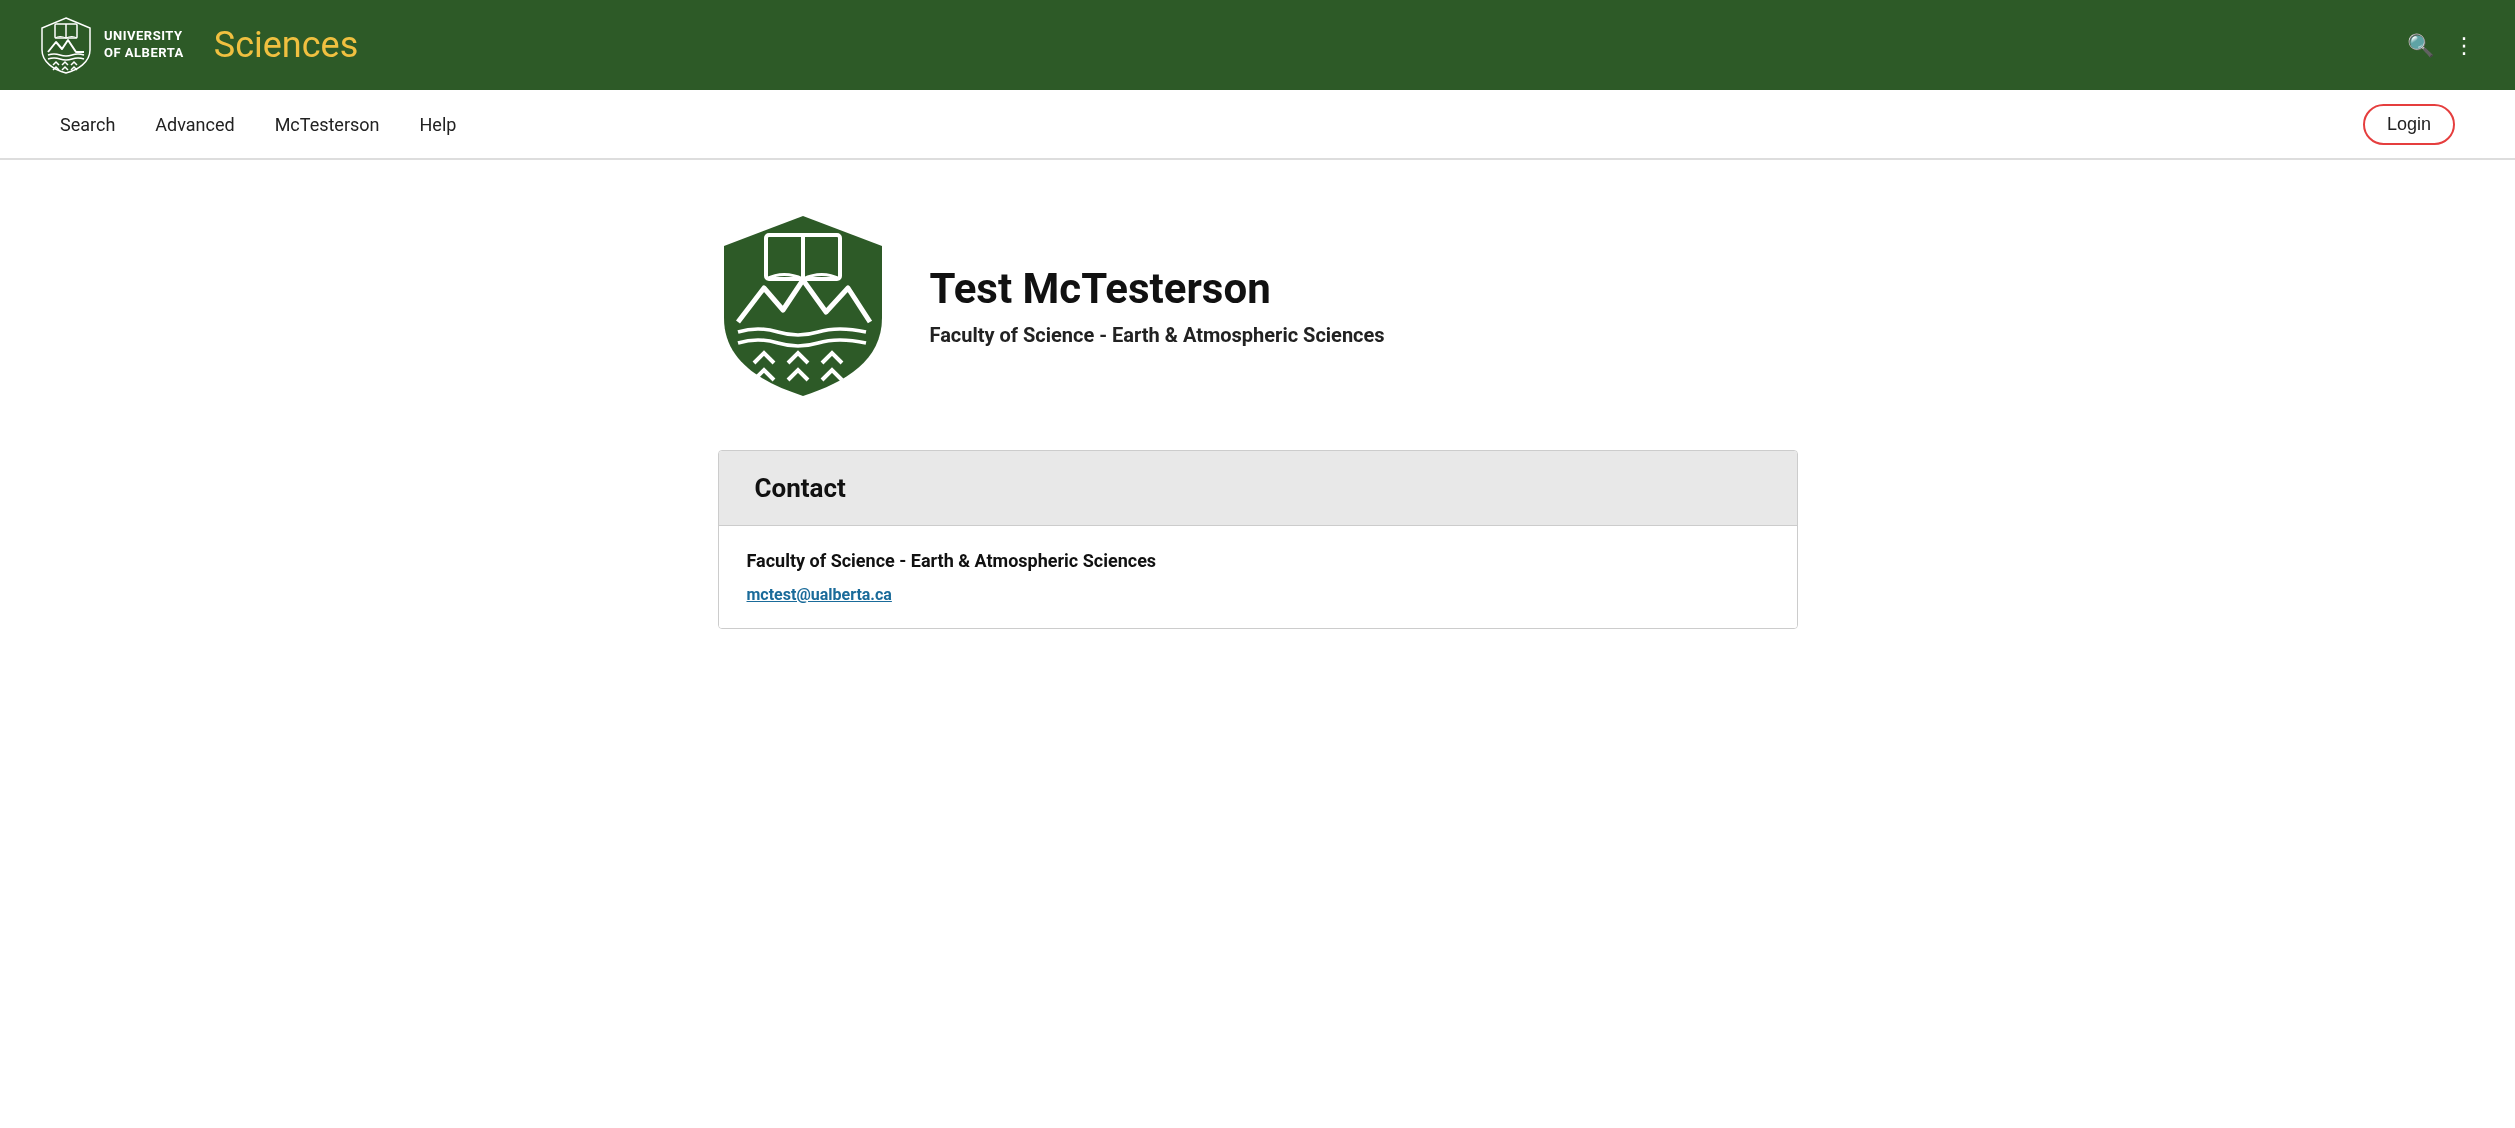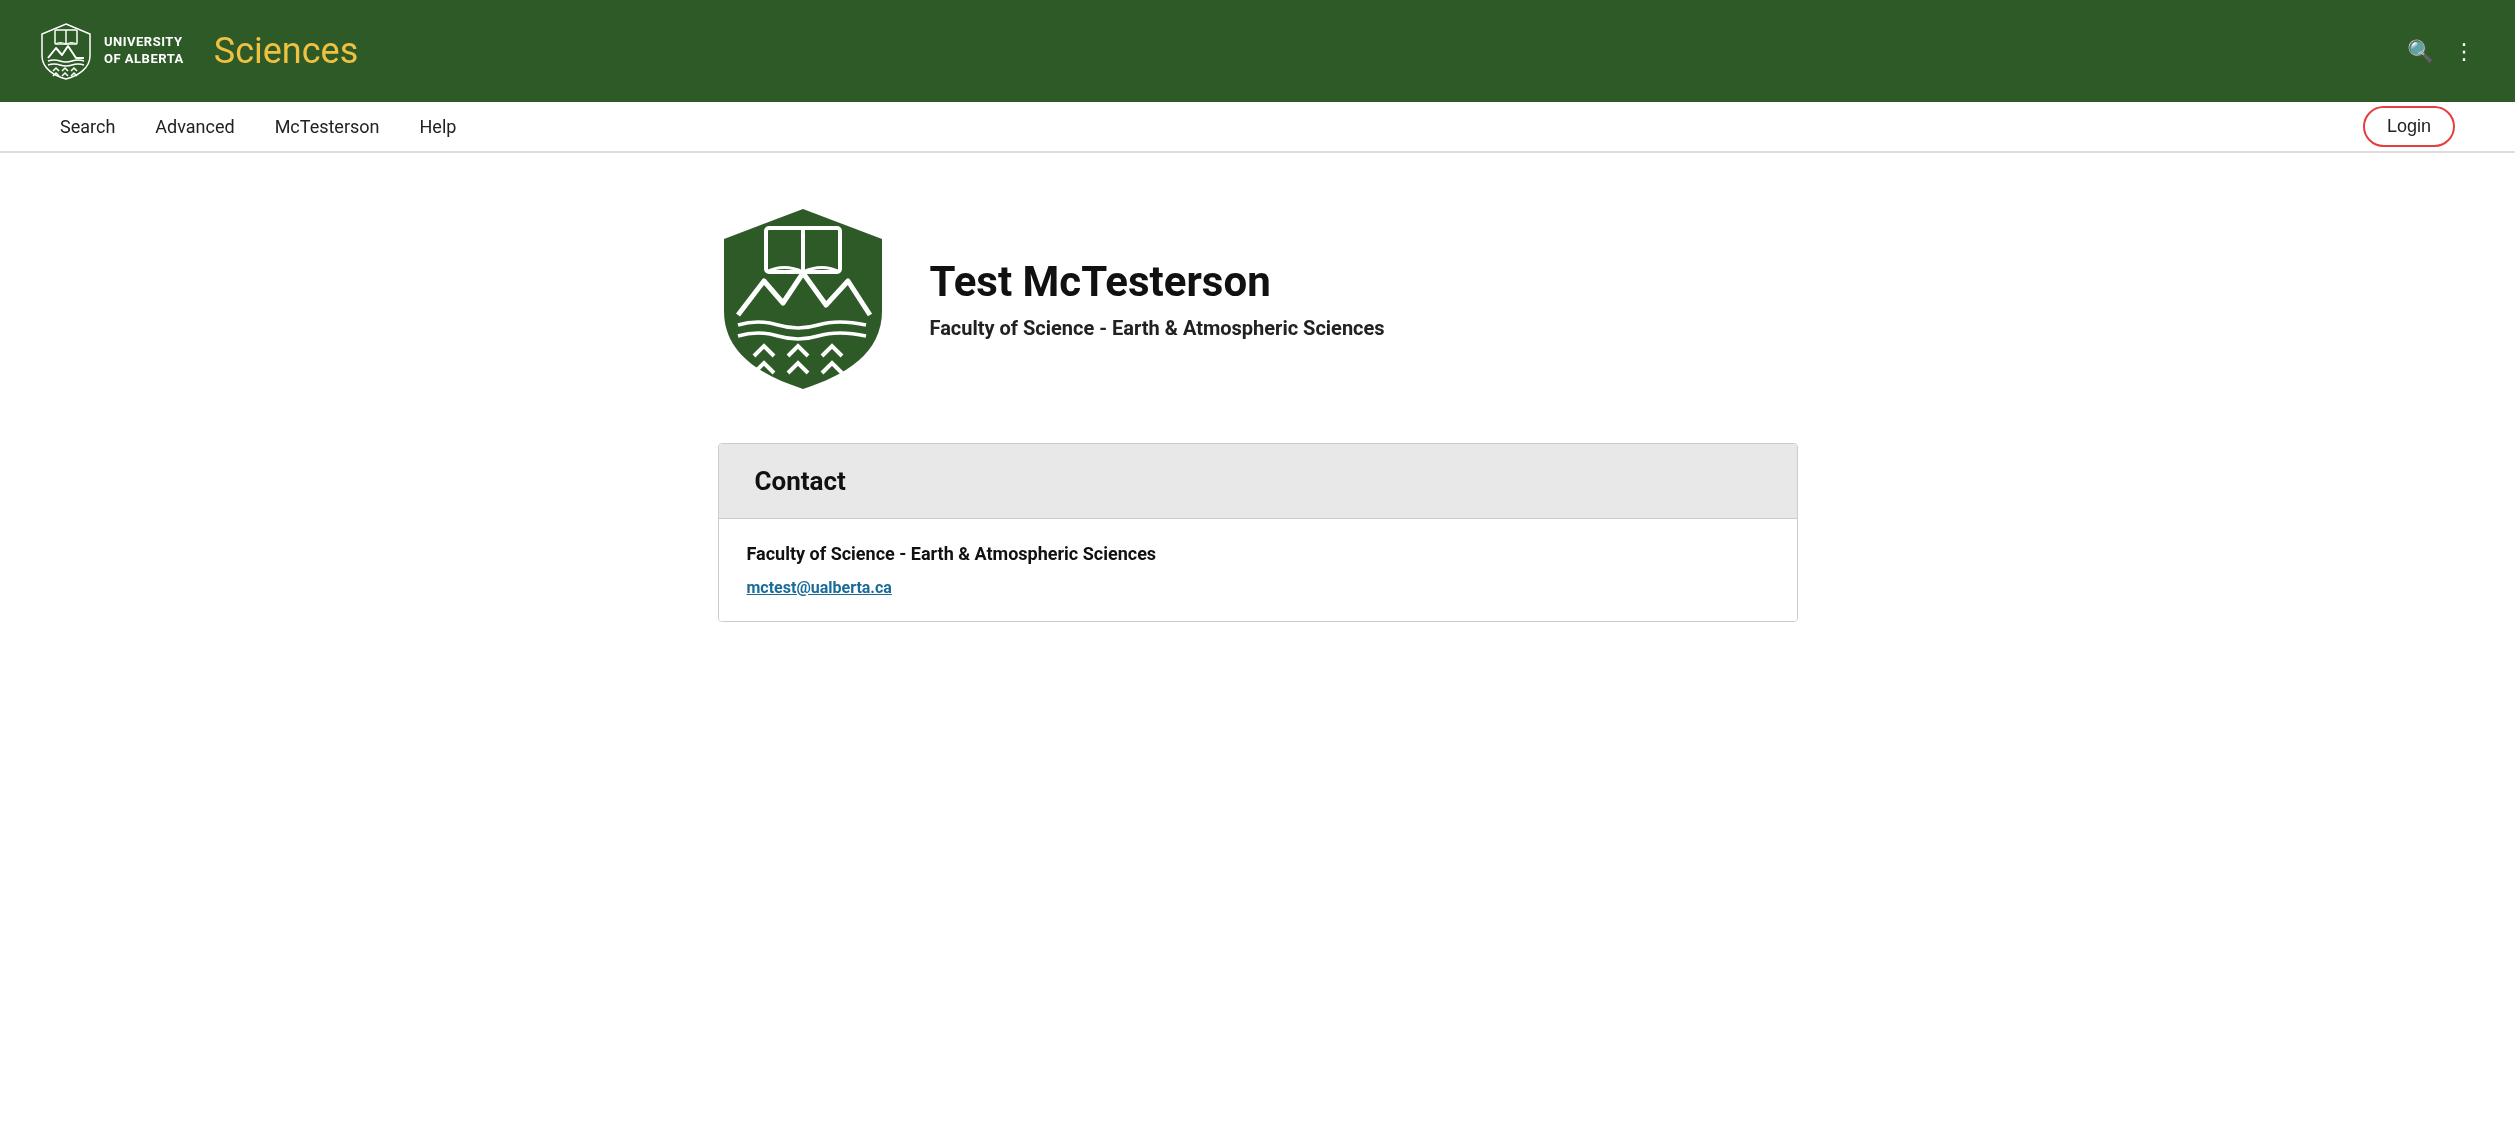--- a/index.html
+++ b/index.html
@@ -4,21 +4,21 @@
   <style>
     * { margin: 0; padding: 0; box-sizing: border-box; }
     body { font-family: 'Roboto', Arial, sans-serif; background: #fff; color: #222; }
 
     
     .header {
       background-color: #2d5a27;
       display: flex;
       justify-content: space-between;
       padding: 0 40px;
-      height: 102px;
+      height: 90px;
     }
     .header-left {
       display: flex;
       align-items: center;
       gap: 20px;
     }
     .uoa-logo {
       display: flex;
       align-items: center;
       gap: 12px;
@@ -52,21 +52,21 @@
       cursor: pointer;
       color: #fff;
     }
 
     
     .nav {
       display: flex;
       align-items: center;
       justify-content: space-between;
       padding: 0 60px;
-      height: 51px;
+      height: 70px;
       border-bottom: 2px solid #ddd;
       background: #fff;
     }
     .nav-links {
       display: flex;
       gap: 40px;
       align-items: center;
     }
     .nav-link {
       font-size: 18px;

